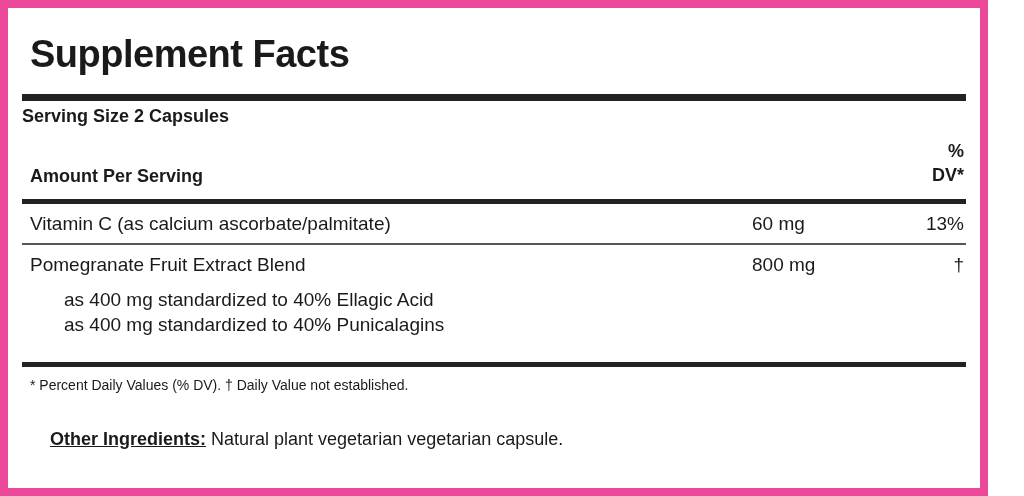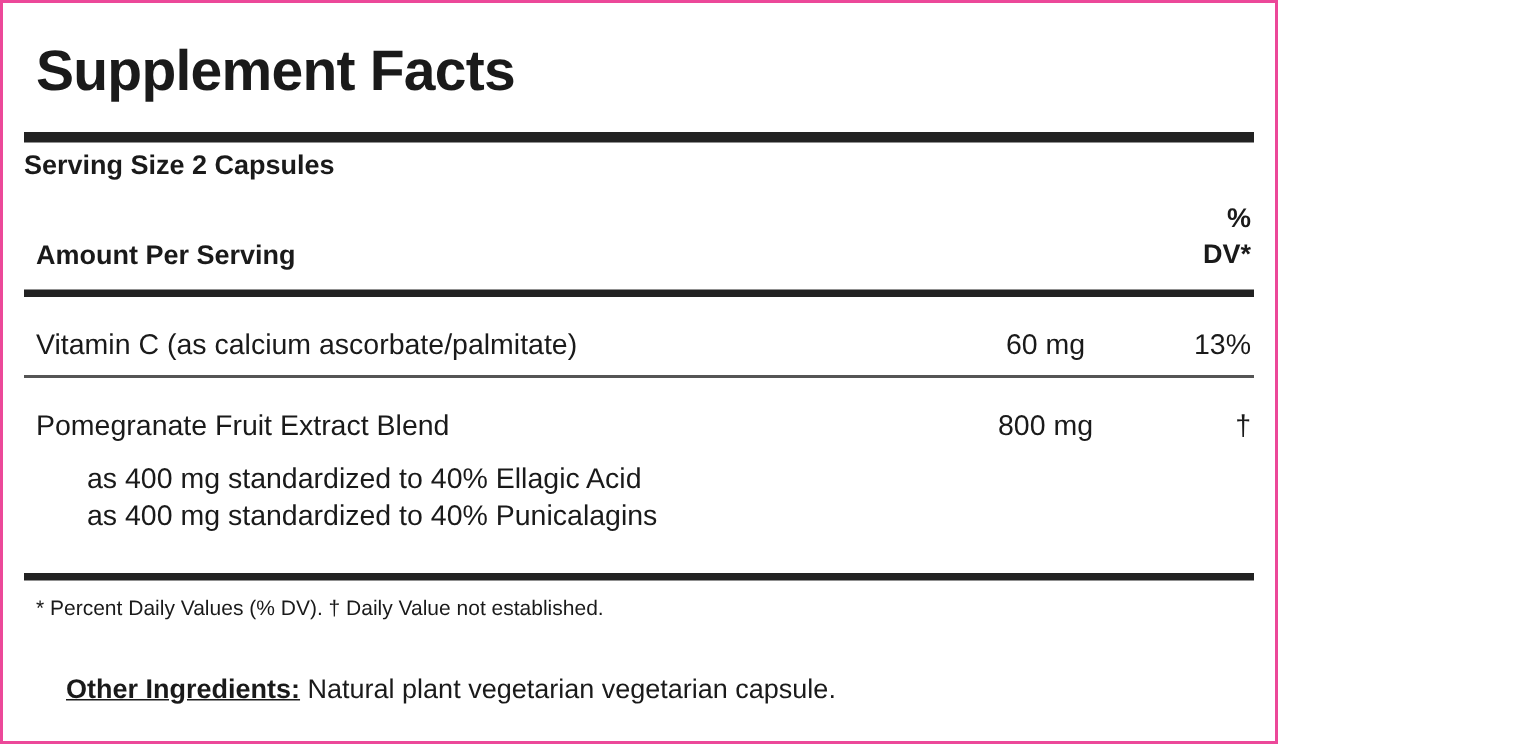--- a/index.html
+++ b/index.html
@@ -10,23 +10,23 @@
   body {
     width: 1024px;
     height: 496px;
     font-family: "Liberation Sans", sans-serif;
     color: #1a1a1a;
     overflow: hidden;
   }
   .panel {
     position: relative;
     box-sizing: border-box;
-    width: 852px;
+    width: 988px;
     height: 496px;
-    border: 2px solid #ec4899;
+    border: 8px solid #ec4899;
     background: #ffffff;
     padding: 0 14px;
   }
   .title {
     font-size: 38px;
     font-weight: bold;
     letter-spacing: -0.5px;
     margin: 26px 0 0 8px;
     line-height: 1.1;
   }
@@ -64,30 +64,29 @@
   .dv-head {
     font-size: 18px;
     font-weight: bold;
     text-align: right;
     line-height: 1.35;
   }
   .nutrient {
     display: flex;
     align-items: flex-end;
     padding: 9px 2px 8px 8px;
-    margin-top: 13px;
   }
   .nutrient .name {
     font-size: 19px;
     flex: 1 1 auto;
     white-space: nowrap;
   }
   .nutrient .amt {
     font-size: 19px;
-    text-align: center;
+    text-align: left;
     width: 150px;
     flex: 0 0 auto;
   }
   .nutrient .dv {
     font-size: 19px;
     text-align: right;
     width: 62px;
     flex: 0 0 auto;
   }
   .subline {

